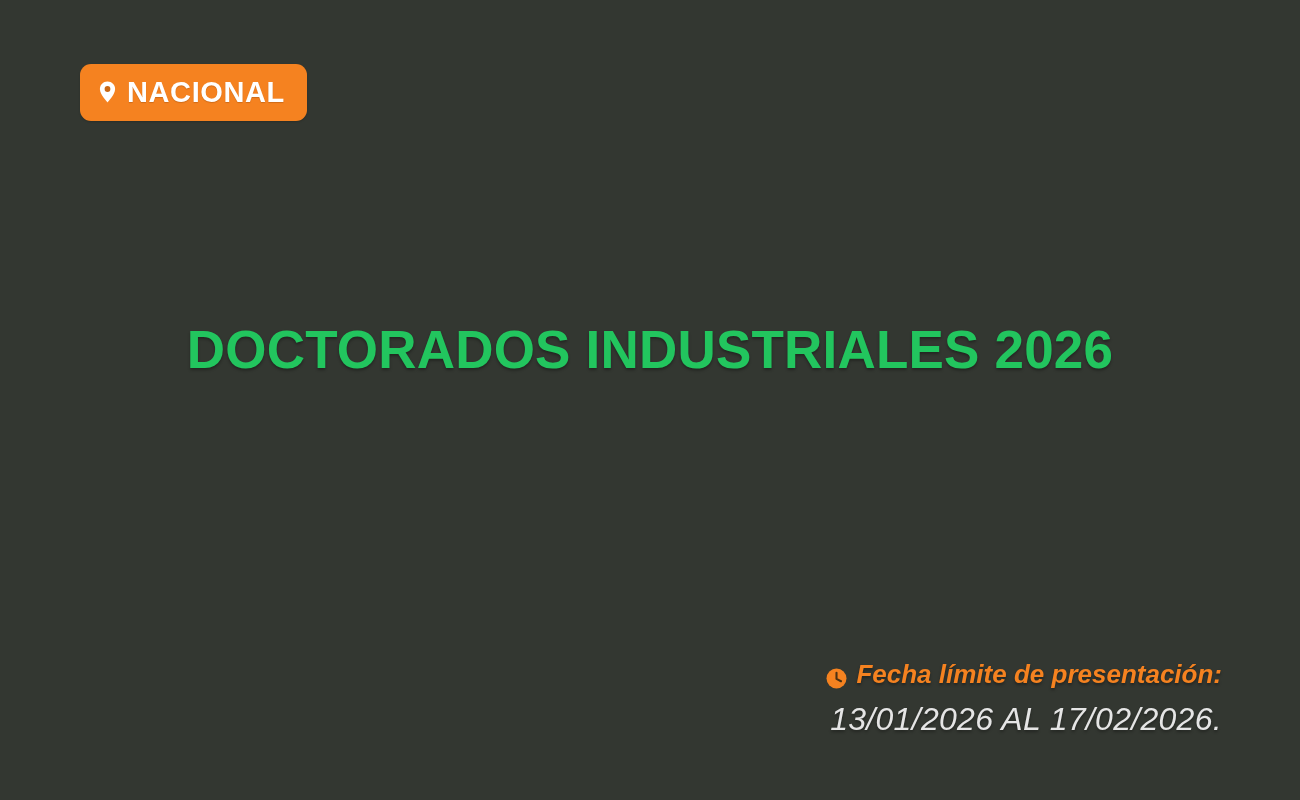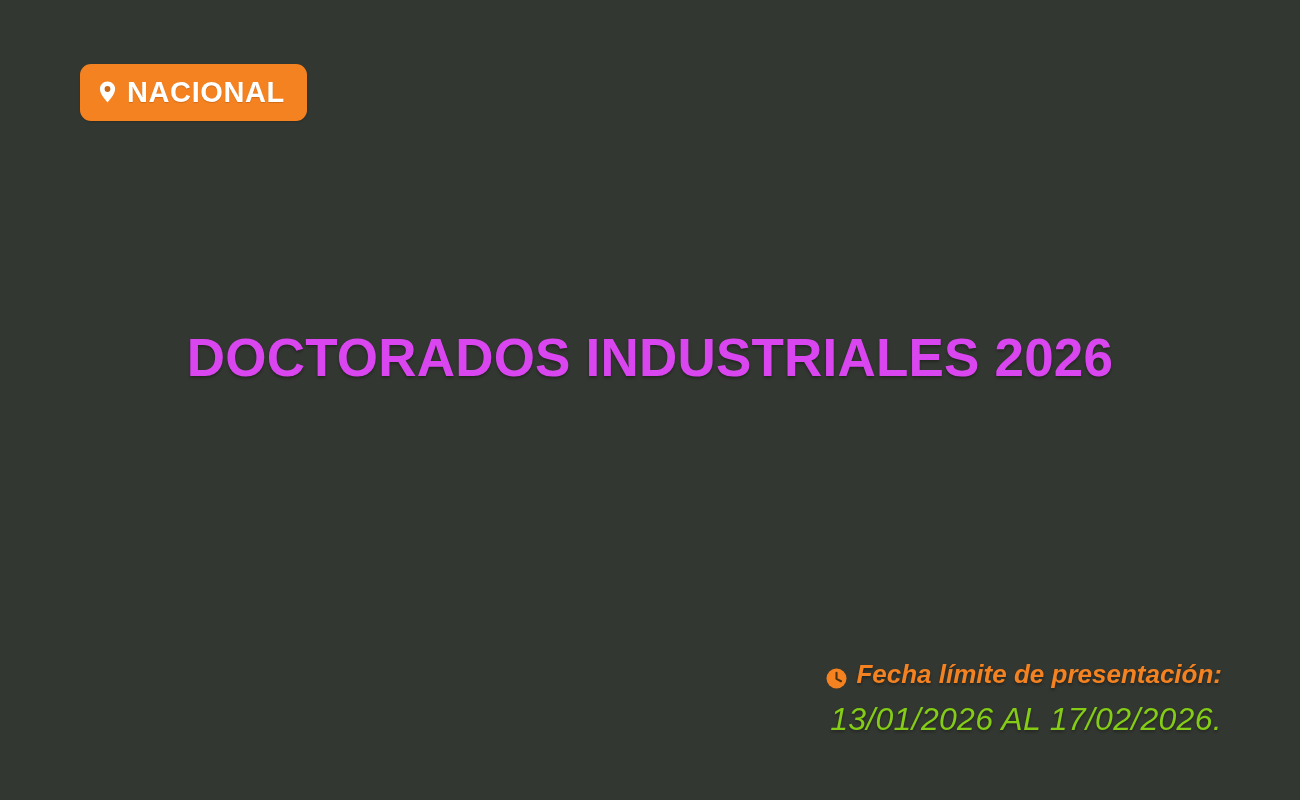--- a/index.html
+++ b/index.html
@@ -62,24 +62,24 @@
   .headline-wrap {
     position: absolute;
     left: 0;
     right: 0;
     top: 320px;
     text-align: center;
   }
 
   .headline {
     display: inline-block;
-    margin: 8px;
+    margin: 0;
     font-size: 53px;
     font-weight: bold;
-    color: #d946ef;
+    color: #22c55e;
     letter-spacing: 0.2px;
     line-height: 1.12;
     white-space: nowrap;
     text-shadow: 0 2px 3px rgba(0, 0, 0, 0.33);
   }
 
   
   .deadline {
     position: absolute;
     right: 78px;
@@ -106,21 +106,21 @@
     width: 21px;
     height: 21px;
     flex: 0 0 auto;
     margin-top: 1px;
   }
 
   .deadline-range {
     margin-top: 9px;
     font-size: 32px;
     font-weight: normal;
-    color: #84cc16;
+    color: #e5e5e5;
     letter-spacing: 0.3px;
     line-height: 1.2;
     white-space: nowrap;
     text-shadow: 0 2px 3px rgba(0, 0, 0, 0.33);
   }
 </style>
 </head>
 <body>
 
 <div class="card">

